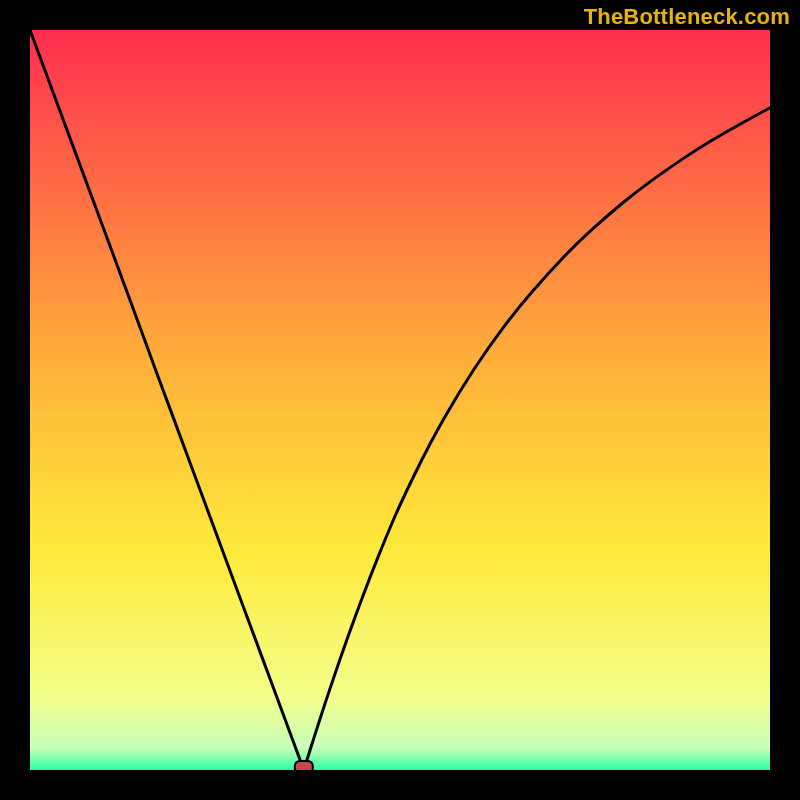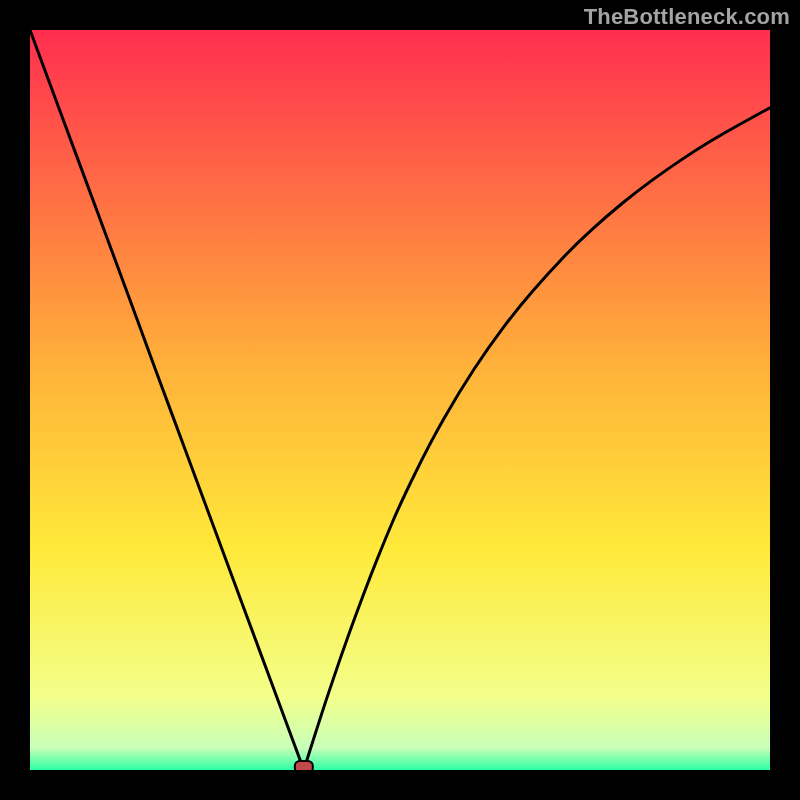--- a/index.html
+++ b/index.html
@@ -18,21 +18,21 @@
     width: 800px;
     height: 800px;
     background: #000;
   }
   .watermark {
     position: absolute;
     top: 4px;
     right: 10px;
     font-size: 22px;
     font-weight: 600;
-    color: #a3a3a3;
+    color: #eab308;
     letter-spacing: 0.2px;
   }
   .plot {
     position: absolute;
     left: 30px;
     top: 30px;
     width: 740px;
     height: 740px;
   }
   svg {

